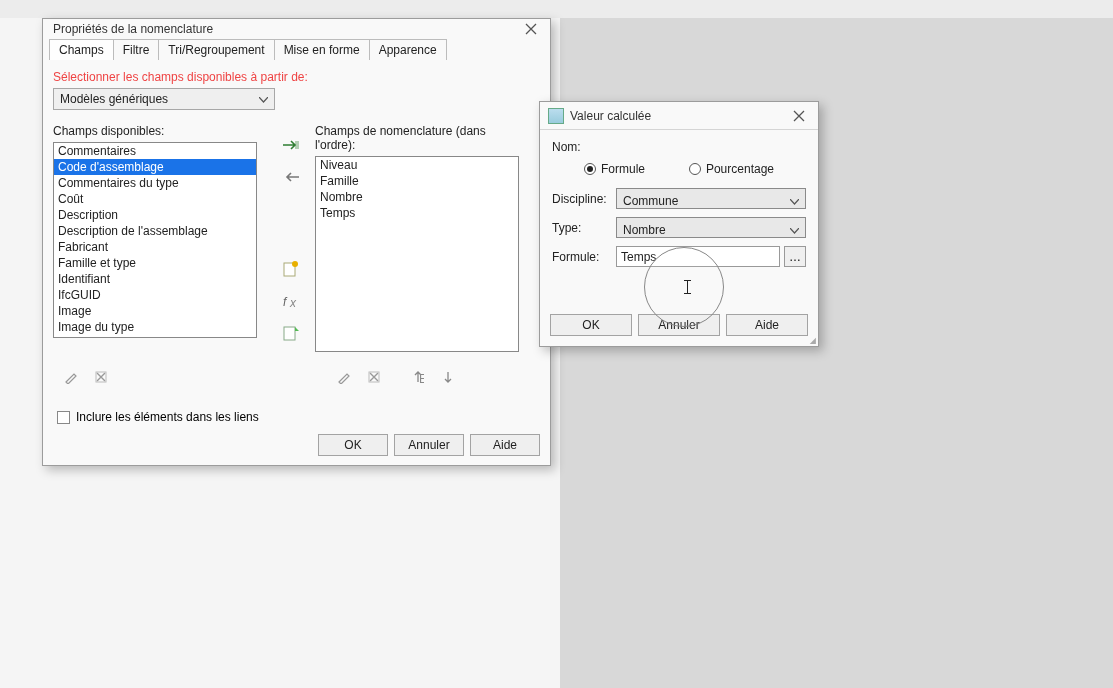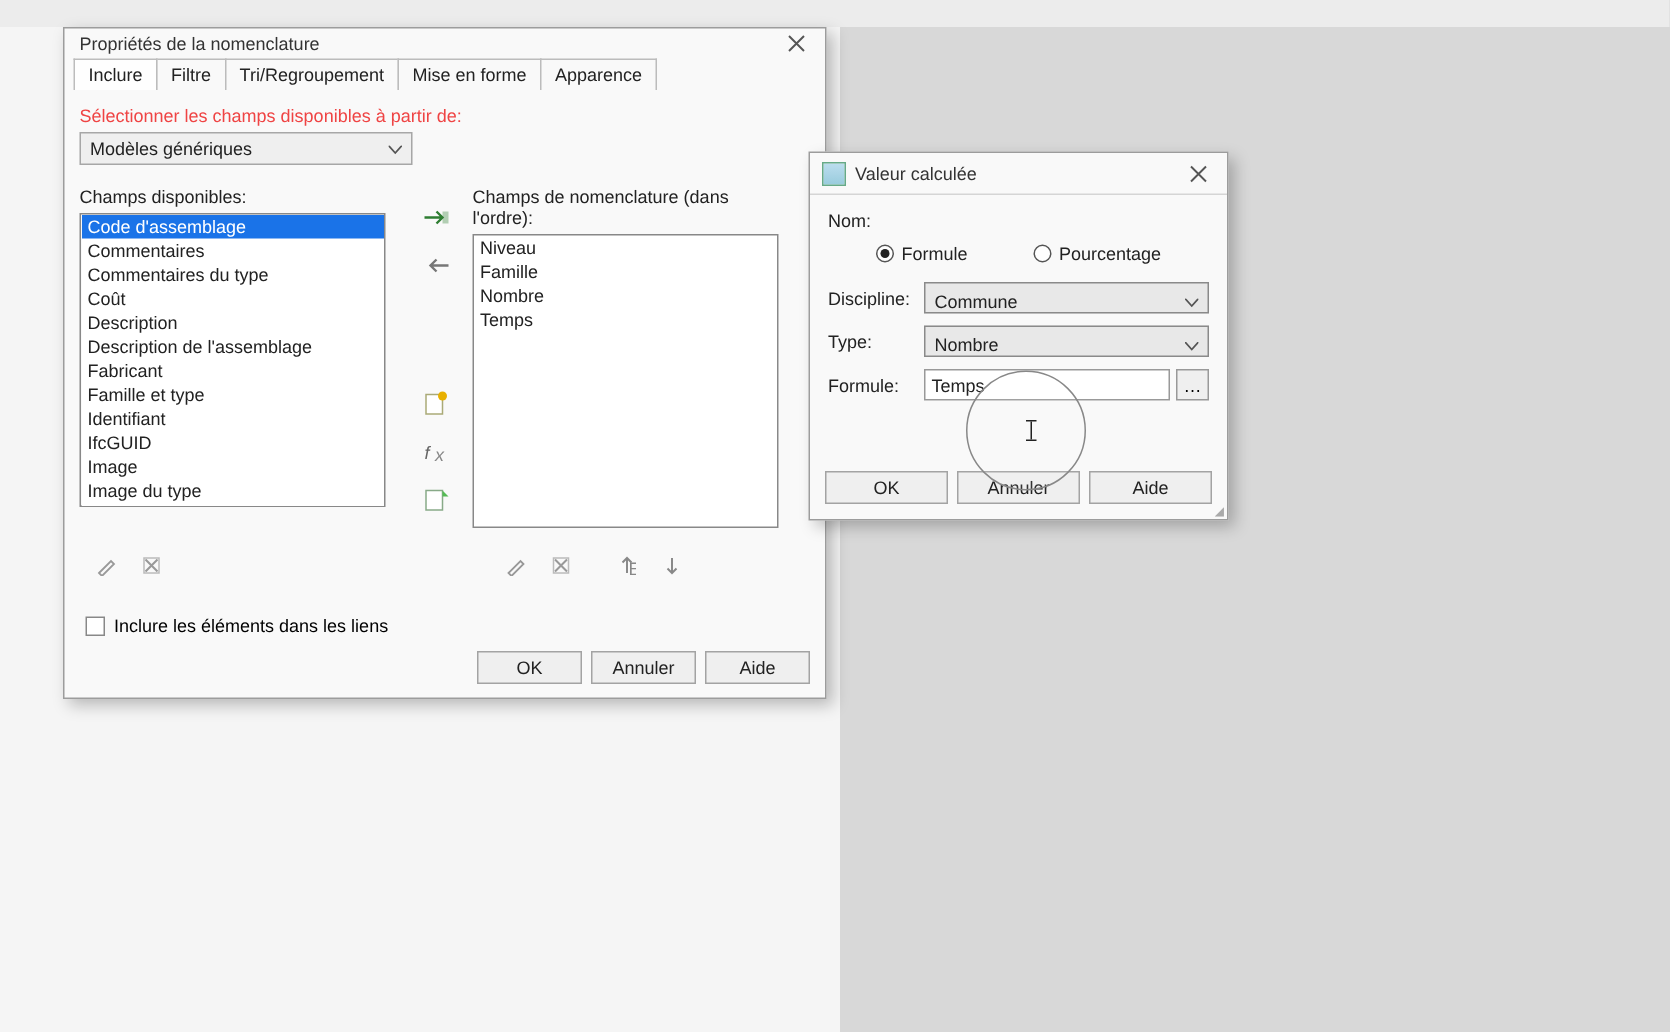--- a/index.html
+++ b/index.html
@@ -120,21 +120,21 @@
   <div class="dlg1-titlebar">
     <span class="title">Propriétés de la nomenclature</span>
     <span class="close-x">
       <svg width="12" height="12" viewBox="0 0 12 12">
           <path d="M1 1 L11 11 M11 1 L1 11" stroke="#555" stroke-width="1.3"></path>
         </svg>
     </span>
   </div>
 
   <div class="tabs">
-    <div class="tab active">Inclure</div>
+    <div class="tab active">Champs</div>
     <div class="tab">Filtre</div>
     <div class="tab">Tri/Regroupement</div>
     <div class="tab">Mise en forme</div>
     <div class="tab">Apparence</div>
   </div>
   <div class="tabline"></div>
 
   <div class="body">
     <div class="select-label">Sélectionner les champs disponibles à partir de:</div>
     <div class="combo">
@@ -144,22 +144,22 @@
             <path d="M0 0 L4.5 5 L9 0" fill="none" stroke="#555" stroke-width="1.2"></path>
           </svg>
       </span>
     </div>
 
     <div class="lists-row">
 
       <div class="list-col" style="width:214px">
         <div class="list-label">Champs disponibles:</div>
         <div class="listbox lb1" id="lb-avail">
+            <div class="li">Commentaires</div>
             <div class="li sel">Code d'assemblage</div>
-            <div class="li">Commentaires</div>
             <div class="li">Commentaires du type</div>
             <div class="li">Coût</div>
             <div class="li">Description</div>
             <div class="li">Description de l'assemblage</div>
             <div class="li">Fabricant</div>
             <div class="li">Famille et type</div>
             <div class="li">Identifiant</div>
             <div class="li">IfcGUID</div>
             <div class="li">Image</div>
             <div class="li">Image du type</div>

